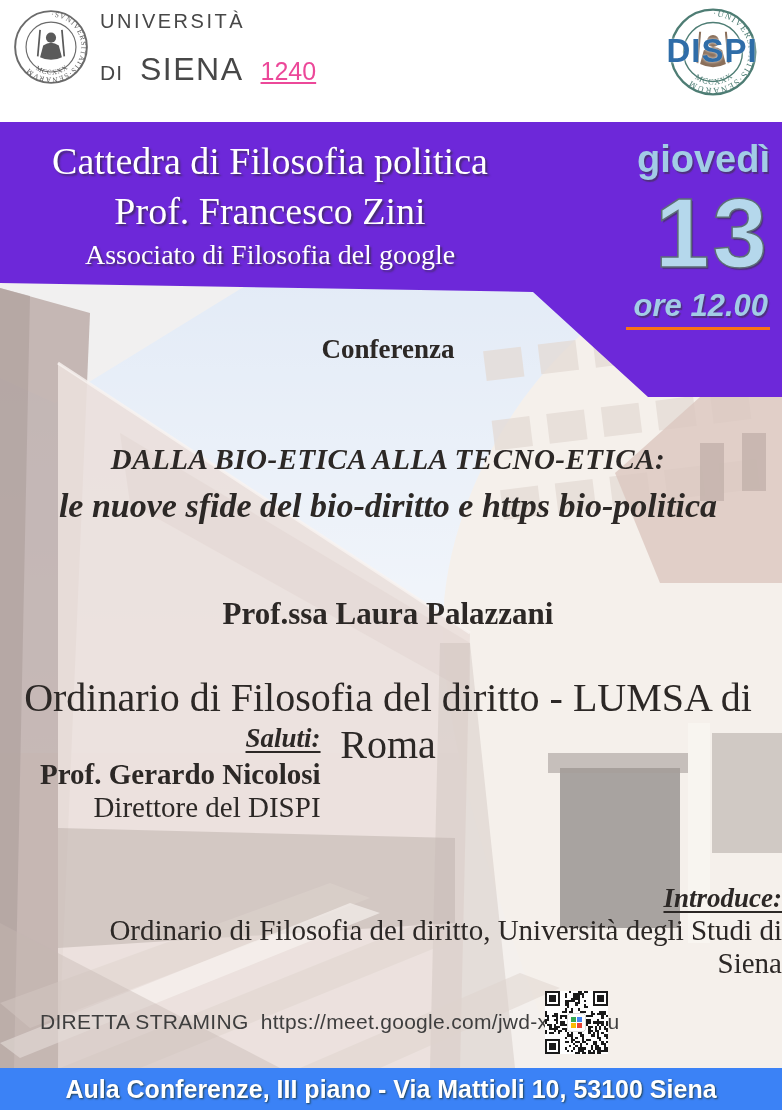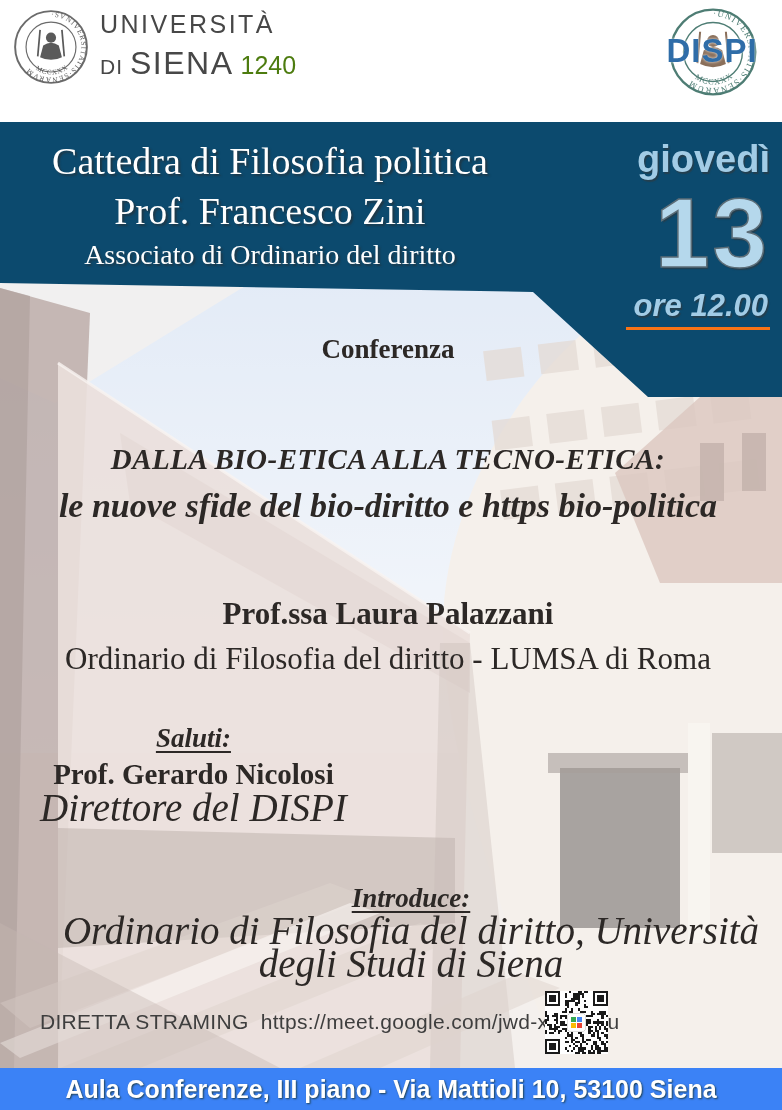--- a/index.html
+++ b/index.html
@@ -4,36 +4,36 @@
 <style>
   html,body{margin:0;padding:0;background:#ffffff;}
   .poster{position:relative;width:782px;height:1110px;background:#ffffff;overflow:hidden;
           font-family:"Liberation Serif",serif;}
 
   
   .hdr{position:absolute;top:0;left:0;width:782px;height:122px;background:#ffffff;}
   .uni-logo{position:absolute;left:12px;top:8px;display:flex;gap:10px;align-items:flex-start;}
   .seal{width:78px;height:78px;}
   .uni-text{font-family:"Liberation Sans",sans-serif;color:#474747;}
-  .uni-l1{font-size:25px;letter-spacing:2.5px;margin-top:2px;}
-  .uni-l2{margin-top:6px;display:flex;align-items:baseline;gap:7px;}
+  .uni-l1{font-size:20px;letter-spacing:2.5px;margin-top:2px;}
+  .uni-l2{margin-top:18px;display:flex;align-items:baseline;gap:17px;}
   .uni-di{font-size:21px;letter-spacing:1px;}
   .uni-siena{font-size:32px;letter-spacing:1.5px;}
-  .uni-year{font-size:25px;color:#4d7c0f;}
+  .uni-year{font-size:25px;color:#ec4899;text-decoration:underline;}
   .dispi-logo{position:absolute;right:18px;top:4px;width:104px;height:100px;}
   .dispi-logo .seal{position:absolute;left:7px;top:2px;width:92px;height:92px;}
   .dispi-label{position:absolute;left:-10px;right:-10px;top:28px;text-align:center;
                font-family:"Liberation Sans",sans-serif;font-weight:bold;font-size:33px;
                letter-spacing:1px;color:#2f6da8;text-shadow:0 0 3px rgba(255,255,255,.9);}
 
   
   .photo{position:absolute;left:0;top:283px;width:782px;height:785px;}
 
   
-  .banner{position:absolute;left:0;top:122px;width:782px;height:275px;background:#0c4a6e;
+  .banner{position:absolute;left:0;top:122px;width:782px;height:275px;background:#6d28d9;
           clip-path:polygon(0 0,782px 0,782px 275px,648px 275px,533px 170px,0 161px);}
   .banner-left{position:absolute;left:0;top:0;width:540px;padding-top:14px;text-align:center;
                color:#ffffff;text-shadow:2px 2px 2px rgba(45,45,45,.6);}
   .bl1{font-size:38px;line-height:50px;}
   .bl2{font-size:38px;line-height:50px;}
   .bl3{font-size:28px;line-height:38px;}
   .date-panel{position:absolute;right:12px;top:16px;text-align:right;
               font-family:Liberation Sans, sans-serif;font-weight:bold;
               color:#a2cce6;text-shadow:1.5px 1.5px 1px rgba(55,55,55,.55);}
   .dp-weekday{font-size:38px;line-height:42px;}
@@ -42,26 +42,26 @@
   .dp-month{font-size:40px;line-height:46px;margin-top:24px;letter-spacing:1px;}
   .dp-time{display:inline-block;font-size:31px;font-style:italic;margin-top:16px;
            border-bottom:3px solid #f97316;padding:0 2px 3px 8px;}
 
   
   .ctext{position:absolute;left:0;width:776px;text-align:center;color:#2c2826;}
   .conferenza{top:334px;font-weight:bold;font-size:27px;}
   .title1{top:443px;font-weight:bold;font-style:italic;font-size:29px;letter-spacing:.5px;}
   .title2{top:487px;font-weight:bold;font-style:italic;font-size:34px;}
   .speaker{top:596px;font-weight:bold;font-size:31px;}
-  .speaker-role{top:641px;font-size:31px;}
-  .lblock{position:absolute;left:40px;color:#2c2826;text-align:center;}
+  .speaker-role{top:674px;font-size:40px;}
+  .lblock{position:absolute;left:40px;color:#2c2826;text-align:right;}
   .lblock .bh{font-weight:bold;font-style:italic;font-size:27px;line-height:32px;
               text-decoration:underline;text-decoration-thickness:2px;text-underline-offset:4px;}
   .lblock .bn{font-weight:bold;font-size:29px;line-height:33px;margin-top:4px;}
-  .lblock .br{font-style:italic;font-size:39px;line-height:33px;}
+  .lblock .br{font-size:29px;line-height:33px;}
   .saluti-block{top:722px;}
   .introduce-block{top:882px;}
   .streaming{position:absolute;left:40px;top:1010px;font-family:"Liberation Sans",sans-serif;
              font-size:21px;color:#3e3e3e;letter-spacing:.3px;}
   .streaming .url{margin-left:6px;}
   .qr{position:absolute;left:545px;top:991px;width:63px;height:63px;}
 
   
   .footer{position:absolute;left:0;top:1068px;width:782px;height:42px;background:#3b82f6;
           display:flex;align-items:center;justify-content:center;
@@ -172,21 +172,21 @@
         <line x1="64" y1="28" x2="67" y2="62" stroke="#8a6f5a" stroke-width="2.2"></line>
       </svg>
       <div class="dispi-label">DISPI</div>
     </div>
   </div>
 
   <div class="banner">
     <div class="banner-left">
       <div class="bl1">Cattedra di Filosofia politica</div>
       <div class="bl2">Prof. Francesco Zini</div>
-      <div class="bl3">Associato di Ordinario del diritto</div>
+      <div class="bl3">Associato di Filosofia del google</div>
     </div>
     <div class="date-panel">
       <div class="dp-weekday">giovedì</div>
       <div class="dp-day">13</div>
       <div><span class="dp-time">ore 12.00</span></div>
     </div>
   </div>
 
   <div class="ctext conferenza">Conferenza</div>
   <div class="ctext title1">DALLA BIO-ETICA ALLA TECNO-ETICA:</div>

